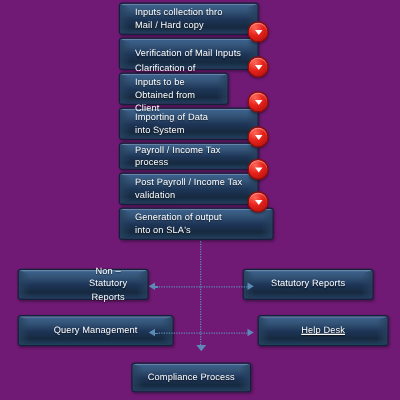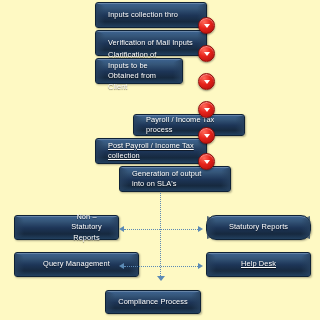--- a/index.html
+++ b/index.html
@@ -4,21 +4,21 @@
 <style>
   html, body {
     margin: 0;
     padding: 0;
     background: #ffffff;
   }
   #canvas {
     position: relative;
     width: 320px;
     height: 320px;
-    background: #fef9c3;
+    background: #701a75;
     font-family: "Liberation Sans", sans-serif;
     overflow: hidden;
   }
 
   
   .box {
     position: absolute;
     box-sizing: border-box;
     background:
       linear-gradient(to bottom,
@@ -136,51 +136,58 @@
   }
 </style>
 </head>
 <body>
 
 <div id="canvas">
 
   <div class="box" style="left:95px; top:2px; width:112px; height:26px;">
     <div class="label">
       <span>Inputs collection thro</span><br>
+      <span>Mail / Hard copy</span>
     </div>
   </div>
 
   <div class="box" style="left:95px; top:30px; width:112px; height:26px;">
     <div class="label">
       <span>Verification of Mail Inputs</span><br>
     </div>
   </div>
 
   <div class="box" style="left:95px; top:58px; width:88px; height:26px;">
     <div class="label">
       <span>Clarification of Inputs to be</span><br>
       <span>Obtained from Client</span>
     </div>
   </div>
 
-
-  <div class="box" style="left:95px; top:114px; width:112px; height:22px;margin-left:38px;">
+  <div class="box" style="left:95px; top:86px; width:112px; height:26px;">
+    <div class="label">
+      <span>Importing of Data</span><br>
+      <span>into System</span>
+    </div>
+  </div>
+
+  <div class="box" style="left:95px; top:114px; width:112px; height:22px;">
     <div class="label">
       <span>Payroll / Income Tax process</span>
     </div>
   </div>
 
-  <div class="box" style="left:95px; top:138px; width:112px; height:26px;text-decoration:underline;">
+  <div class="box" style="left:95px; top:138px; width:112px; height:26px;">
     <div class="label">
       <span>Post  Payroll / Income Tax</span><br>
-      <span>collection</span>
-    </div>
-  </div>
-
-  <div class="box" style="left:95px; top:166px; width:112px; height:26px;margin-left:24px;">
+      <span>validation</span>
+    </div>
+  </div>
+
+  <div class="box" style="left:95px; top:166px; width:124px; height:26px;">
     <div class="label">
       <span>Generation of output</span><br>
       <span>into on SLA's</span>
     </div>
   </div>
 
   <div class="redconn" style="left:198px; top:17px;">
     <span class="tri"></span>
   </div>
   <div class="redconn" style="left:198px; top:45px;">
@@ -208,21 +215,21 @@
   <div class="hline" style="left:124px; top:266px; width:74px;"></div>
   <div class="arrow-left" style="left:119px; top:263px;"></div>
   <div class="arrow-right" style="left:198px; top:263px;"></div>
 
   <div class="arrow-down" style="left:157px; top:276px;"></div>
 
   <div class="box center" style="left:14px; top:215px; width:105px; height:25px;padding-left:40px;">
     <div class="label">Non – Statutory Reports</div>
   </div>
 
-  <div class="box center" style="left:206px; top:215px; width:105px; height:25px;border-radius:10px;">
+  <div class="box center" style="left:194px; top:215px; width:105px; height:25px;">
     <div class="label">Statutory Reports</div>
   </div>
 
   <div class="box center" style="left:14px; top:252px; width:125px; height:25px;">
     <div class="label">Query Management</div>
   </div>
 
   <div class="box center" style="left:206px; top:252px; width:105px; height:25px;text-decoration:underline;">
     <div class="label">Help Desk</div>
   </div>

